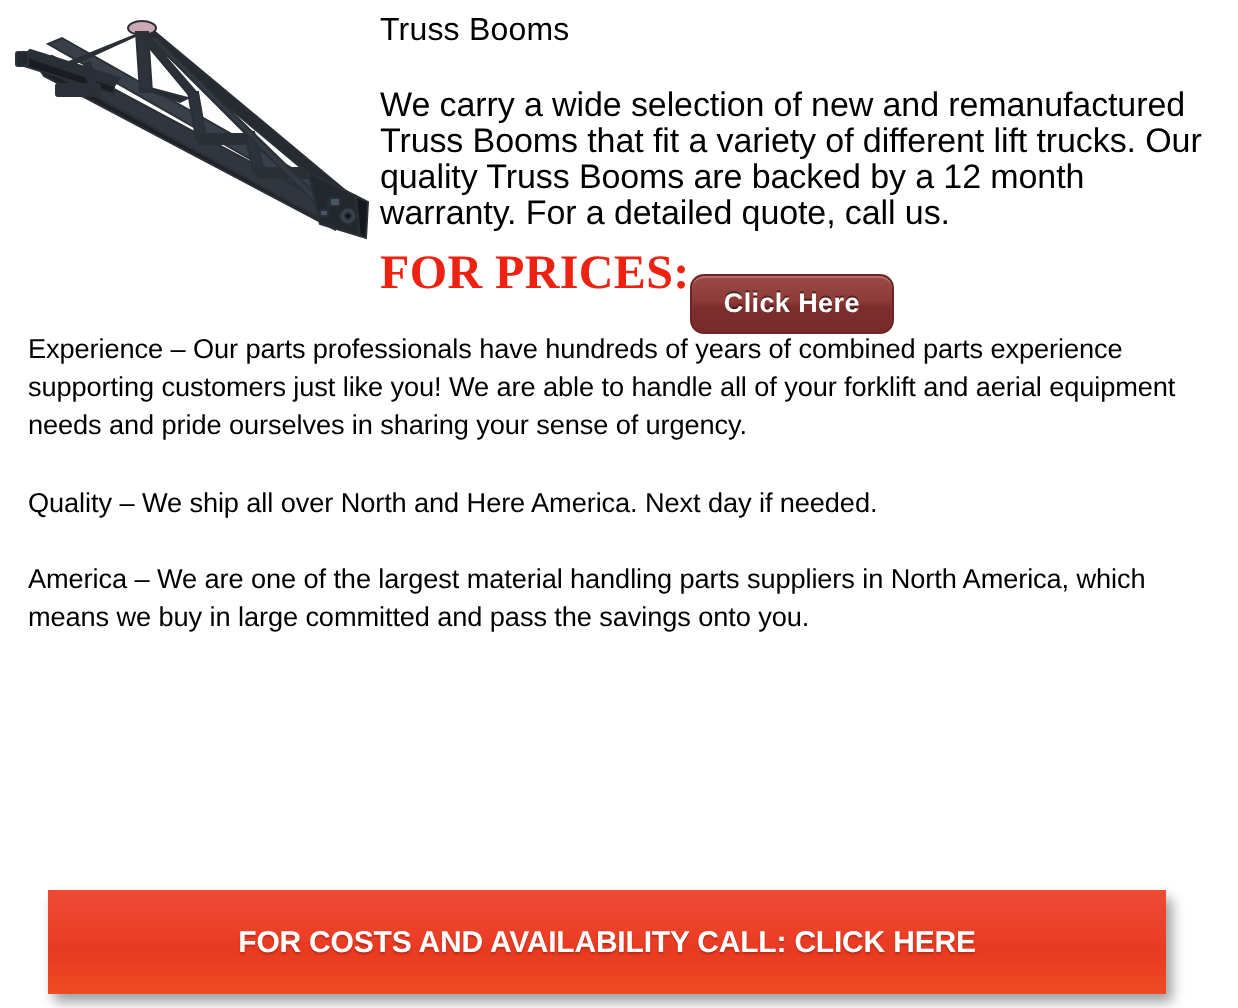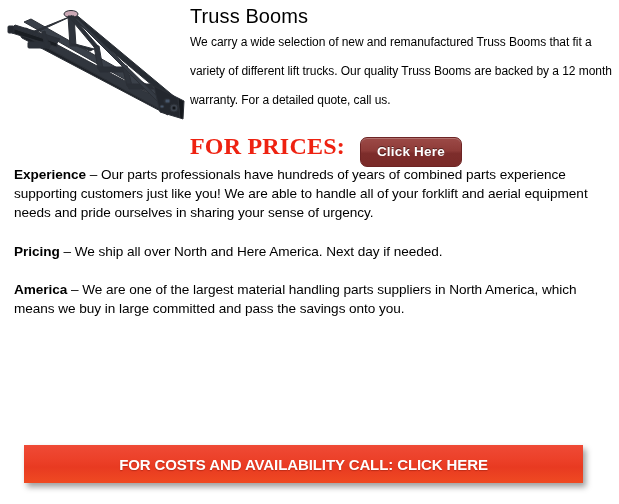--- a/index.html
+++ b/index.html
@@ -33,42 +33,41 @@
   .product-figure svg { display: block; }
 
   .intro {
     position: absolute;
     left: 190px;
     top: 4px;
     right: 6px;
   }
 
   .page-title {
-    font-size: 20px;
+    font-size: 16px;
     font-weight: normal;
     line-height: 24px;
-    margin: 0 0 0 0;
+    margin: 0 0 16px 0;
     letter-spacing: 0.1px;
   }
 
   .intro-copy {
-    font-size: 12px;
-    line-height: 29px;
+    font-size: 17px;
+    line-height: 18px;
     margin: 0;
     letter-spacing: -0.05px;
   }
 
   
   .prices-row {
     position: absolute;
     left: 190px;
     top: 124px;
     display: flex;
-    align-items: center;
-    gap: 15px;
+    gap: 0;
   }
   .prices-label {
     font-family: "Liberation Serif", serif;
     font-weight: bold;
     font-size: 24px;
     line-height: 26px;
     color: #ee2211;
     letter-spacing: 0.2px;
   }
   .click-here-button {
@@ -95,29 +94,29 @@
     top: 165px;
     width: 583px;
   }
   .feature {
     font-size: 13.6px;
     line-height: 19.2px;
     margin: 0 0 19px 0;
     letter-spacing: -0.05px;
   }
   .feature:last-child { margin-bottom: 0; }
-  .feature-label { font-weight: bold; }
+  .feature-label { font-weight: normal; }
 
   
   .cta-banner {
     position: absolute;
     left: 24px;
     top: 445px;
     width: 559px;
-    height: 38px;
+    height: 52px;
     box-sizing: border-box;
     display: flex;
     align-items: center;
     justify-content: center;
     background: linear-gradient(to bottom, #ef4a36 0%, #ec4028 40%, #e83a21 58%, #f04a22 100%);
     color: #ffffff;
     font-size: 15px;
     font-weight: bold;
     letter-spacing: -0.1px;
     cursor: pointer;
@@ -189,21 +188,21 @@
 
 <div class="features">
 
   <p class="feature">
     <span class="feature-label">Experience</span><span> – </span><span>Our parts professionals have hundreds of years of combined parts experience supporting customers just like you!  We are able to handle all of your forklift and aerial equipment needs and pride ourselves in sharing your sense of urgency.</span>
   </p>
 
 
 
   <p class="feature">
-    <span class="feature-label">Pricing</span><span> – </span><span>We ship all over North and Here America.  Next day if needed.</span>
+    <span class="feature-label">Quality</span><span> – </span><span>We ship all over North and Here America.  Next day if needed.</span>
   </p>
 
   <p class="feature">
     <span class="feature-label">America</span><span> – </span><span>We are one of the largest material handling parts suppliers in North America, which means we buy in large committed and pass the savings onto you.</span>
   </p>
 
 </div>
 
 <a class="cta-banner">FOR COSTS AND AVAILABILITY CALL: CLICK HERE</a>
 

